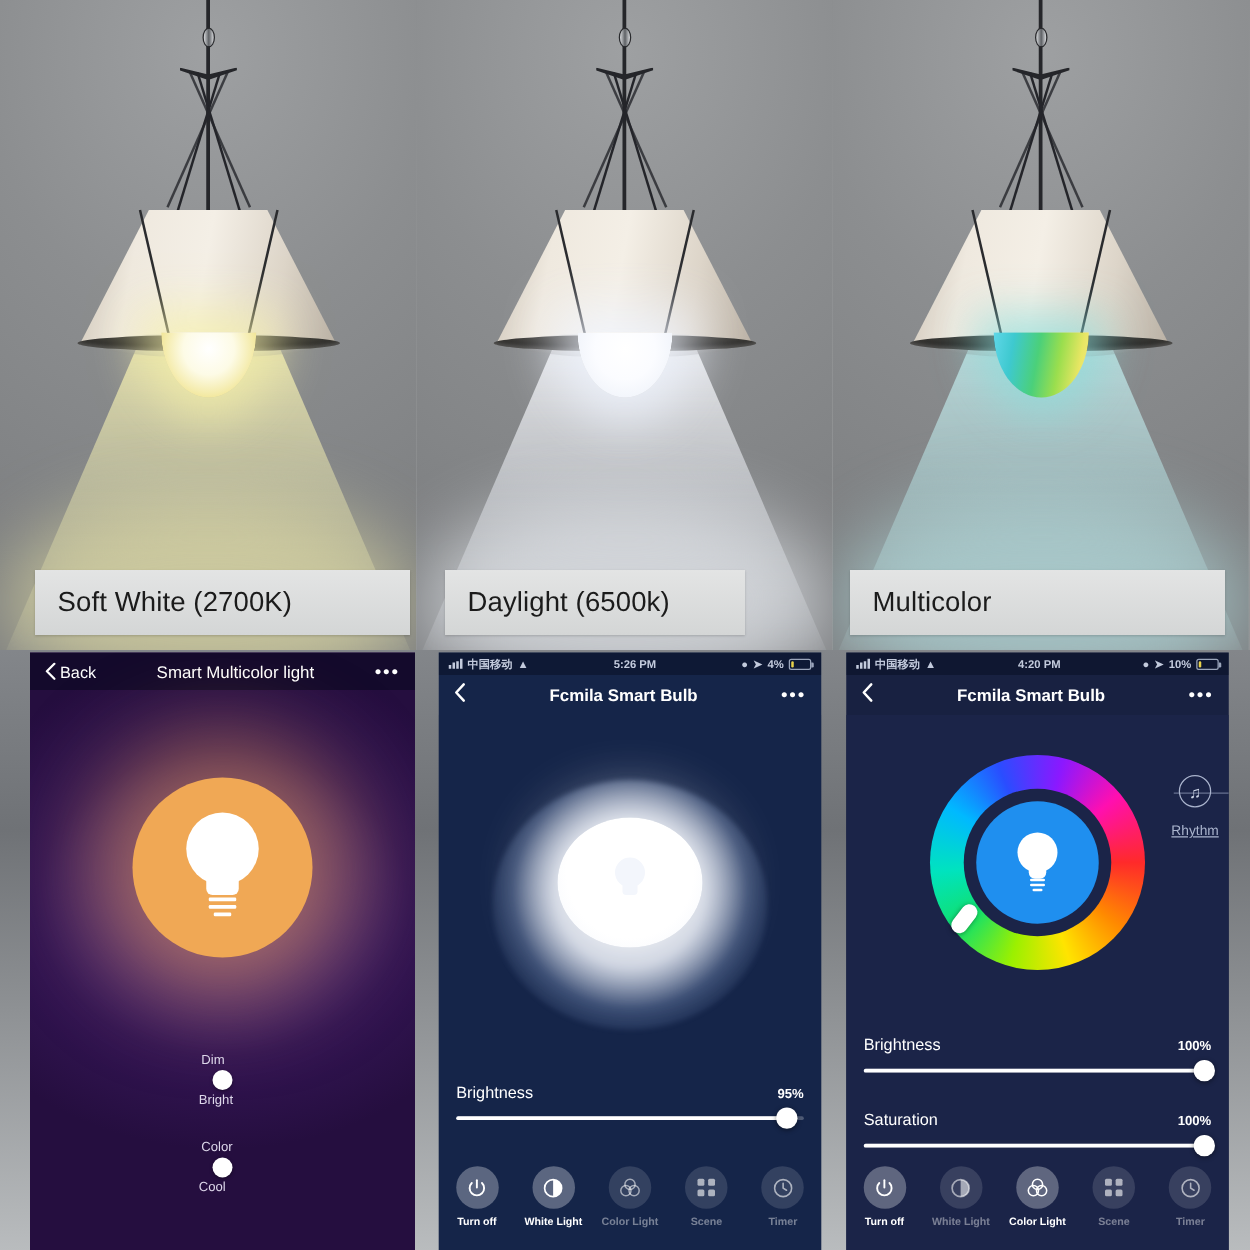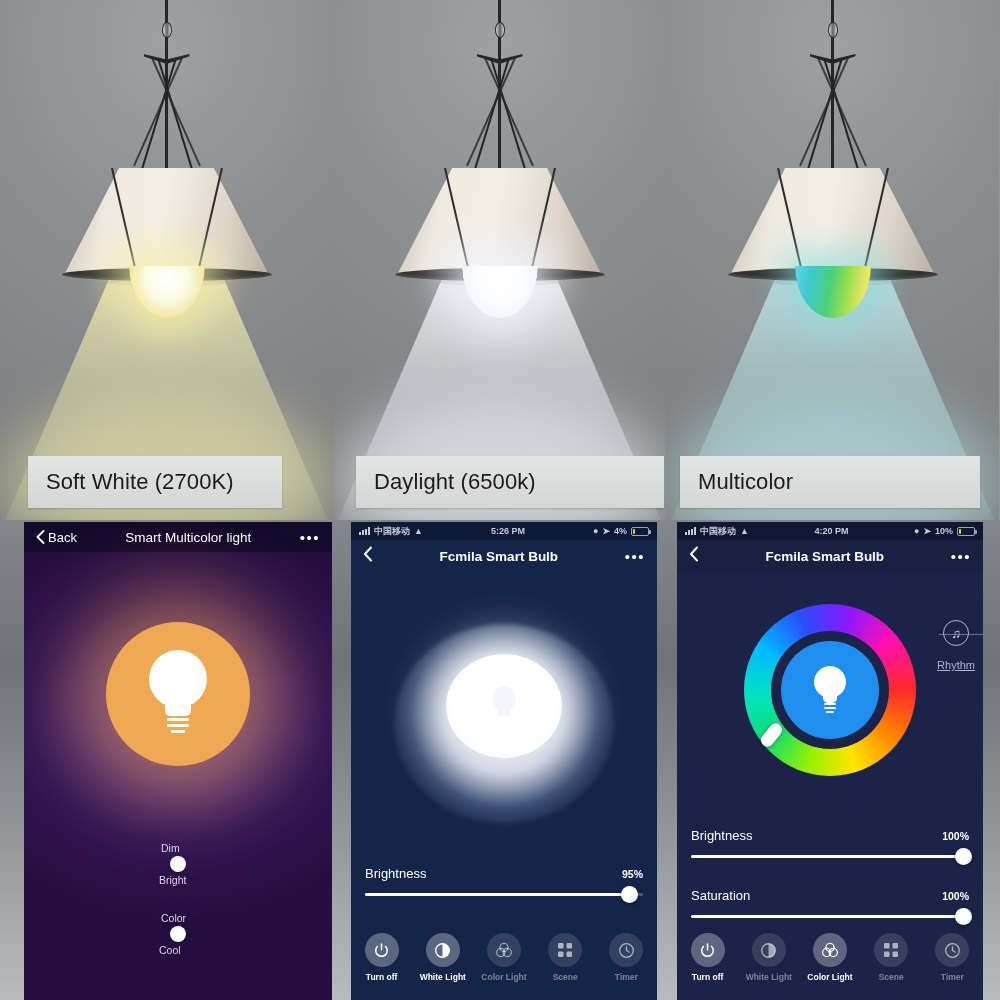--- a/index.html
+++ b/index.html
@@ -110,22 +110,22 @@
   .bulb.multi { background: linear-gradient(100deg, #5fd7e8 0%, #3ec9cf 20%, #4bd07a 45%, #9ade4e 66%, #e8e663 86%, #f0ea88 100%); box-shadow: 0 0 34px 14px rgba(140,222,220,.7); }
 
   
   .caption {
     position: absolute; top: 456px; height: 52px;
     background: linear-gradient(180deg,#e3e4e4,#d4d6d6);
     display: flex; align-items: center; padding-left: 18px;
     color: #1b1b1b; font-size: 22px; letter-spacing: .1px;
     box-shadow: 0 1px 2px rgba(0,0,0,.18);
   }
-  .caption.c1 { left: 28px;  width: 254px; }
-  .caption.c2 { left: 356px; width: 308px; }
+  .caption.c1 { left: 28px;  width: 300px; }
+  .caption.c2 { left: 356px; width: 240px; }
   .caption.c3 { left: 680px; width: 300px; }
 
   
   .phone { position: absolute; top: 522px; height: 478px; overflow: hidden; }
   .phone.ph1 { left: 24px;  width: 308px; background: #2a1049; }
   .phone.ph2 { left: 351px; width: 306px; background: #152549; }
   .phone.ph3 { left: 677px; width: 306px; background: #182141; }
 
   
   .statusbar {

